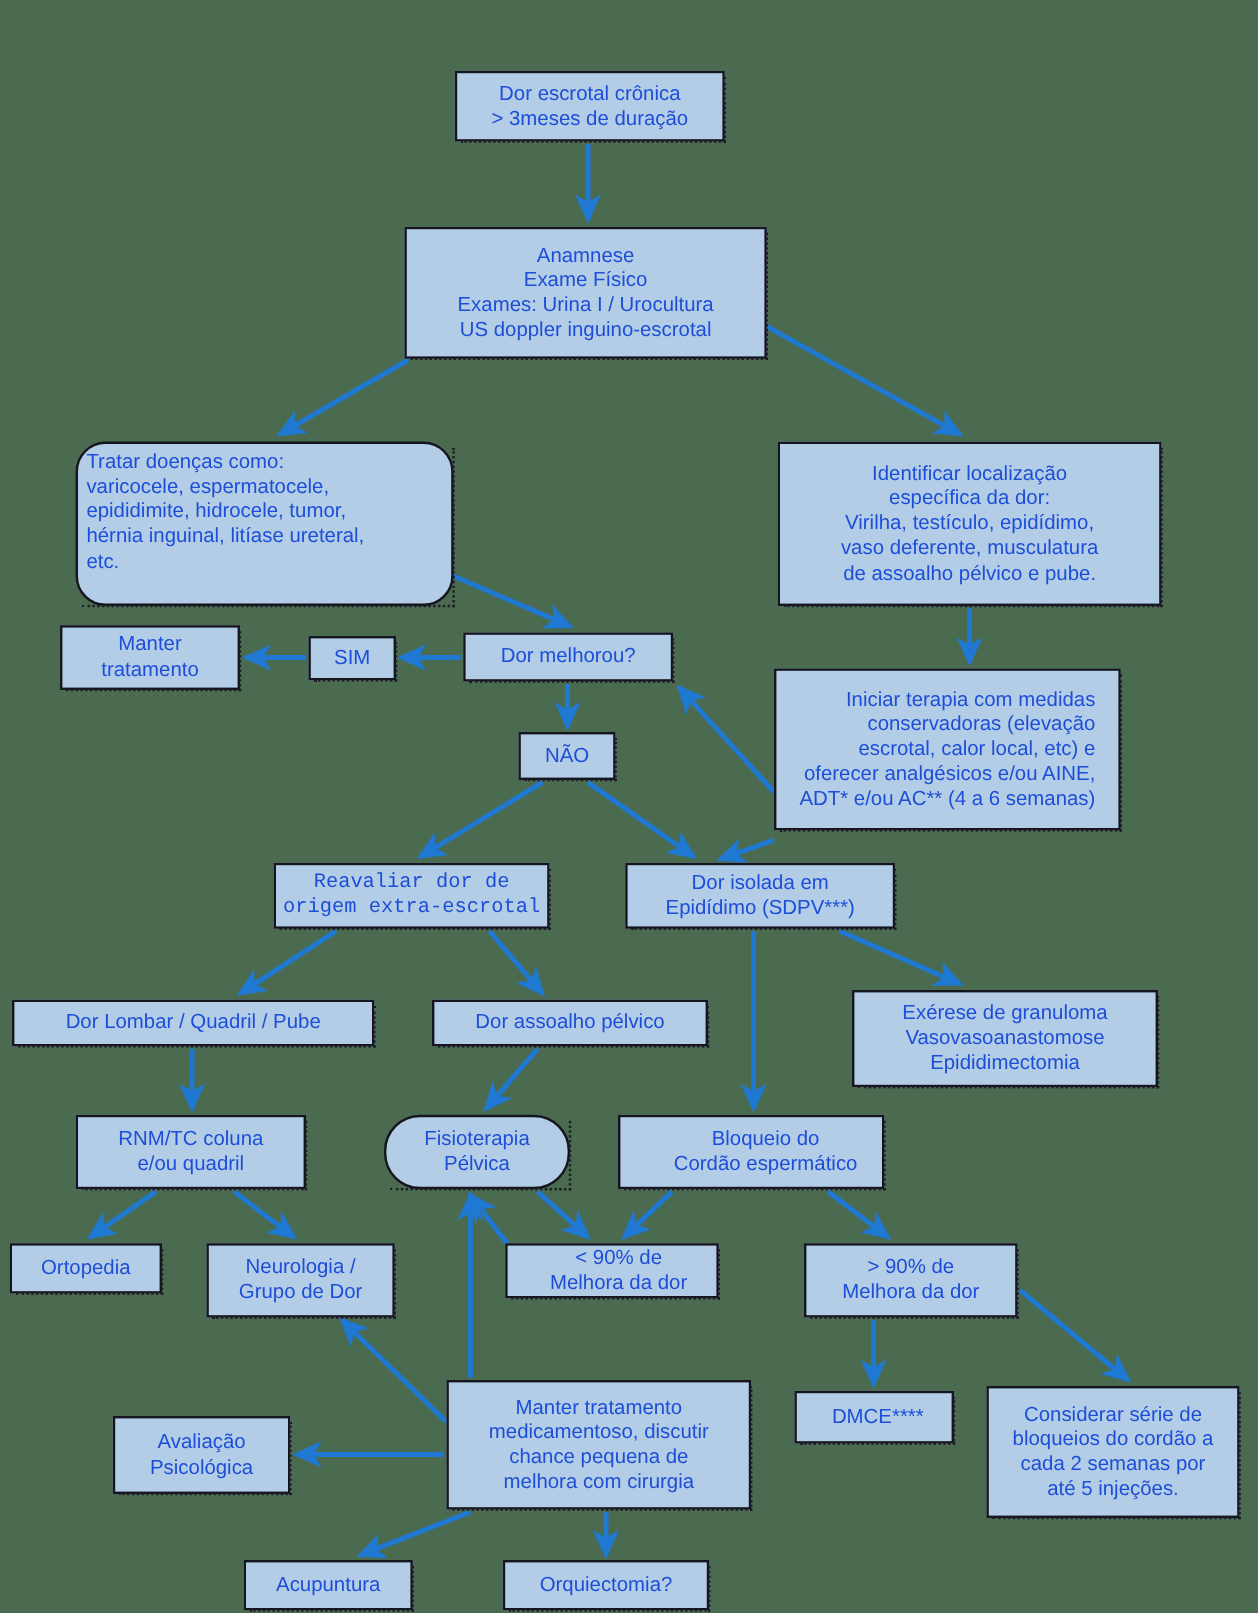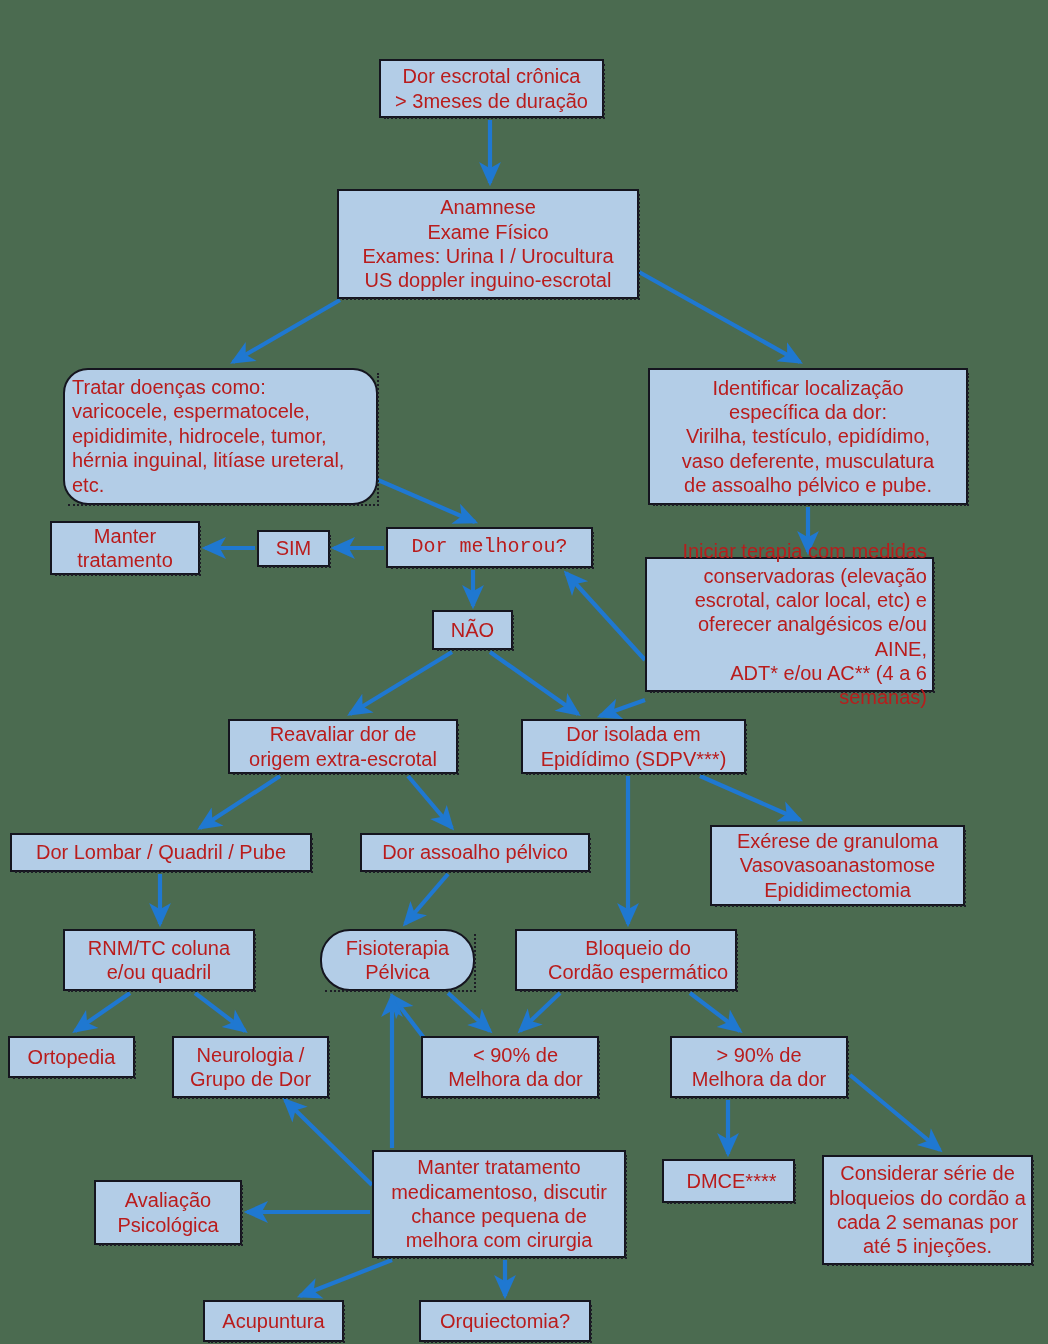--- a/index.html
+++ b/index.html
@@ -21,27 +21,27 @@
     top: 0;
     width: 1048px;
     height: 1344px;
     pointer-events: none;
   }
   .node {
     position: absolute;
     box-sizing: border-box;
     background: #b3cde7;
     border: 2px solid #15151f;
-    color: #b91c1c;
+    color: #1d4ed8;
     display: flex;
     align-items: center;
     justify-content: center;
     text-align: center;
     line-height: 1.22;
-    font-size: 20px;
+    font-size: 17px;
     white-space: pre-line;
     padding: 2px 5px;
     z-index: 2;
   }
   .node.shadow::after {
     content: "";
     position: absolute;
     left: 3px;
     top: 3px;
     right: -3px;
@@ -113,46 +113,46 @@
 hérnia inguinal, litíase ureteral,
 etc.</div>
       <div class="node shadow" style="left: 648px; top: 368px; width: 320px; height: 137px;">Identificar localização
 específica da dor:
 Virilha, testículo, epidídimo,
 vaso deferente, musculatura
 de assoalho pélvico e pube.</div>
       <div class="node shadow" style="left: 50px; top: 521px; width: 150px; height: 54px;">Manter
 tratamento</div>
       <div class="node shadow" style="left: 257px; top: 530px; width: 73px; height: 37px;">SIM</div>
-      <div class="node shadow" style="left: 386px; top: 527px; width: 207px; height: 41px; font-family: Liberation Mono, monospace;">Dor melhorou?</div>
+      <div class="node shadow" style="left: 386px; top: 527px; width: 175px; height: 41px;">Dor melhorou?</div>
       <div class="node shadow" style="left: 645px; top: 557px; width: 289px; height: 135px; text-align: right;">Iniciar terapia com medidas
 conservadoras (elevação
 escrotal, calor local, etc) e
 oferecer analgésicos e/ou AINE,
 ADT* e/ou AC** (4 a 6 semanas)</div>
       <div class="node shadow" style="left: 432px; top: 610px; width: 81px; height: 40px;">NÃO</div>
-      <div class="node shadow" style="left: 228px; top: 719px; width: 230px; height: 55px;">Reavaliar dor de
+      <div class="node shadow" style="left: 228px; top: 719px; width: 230px; height: 55px; font-family: Liberation Mono, monospace;">Reavaliar dor de
 origem extra-escrotal</div>
       <div class="node shadow" style="left: 521px; top: 719px; width: 225px; height: 55px;">Dor isolada em
 Epidídimo (SDPV***)</div>
       <div class="node shadow" style="left: 10px; top: 833px; width: 302px; height: 39px;">Dor Lombar / Quadril / Pube</div>
       <div class="node shadow" style="left: 360px; top: 833px; width: 230px; height: 39px;">Dor assoalho pélvico</div>
       <div class="node shadow" style="left: 710px; top: 825px; width: 255px; height: 81px;">Exérese de granuloma
 Vasovasoanastomose
 Epididimectomia</div>
       <div class="node shadow" style="left: 63px; top: 929px; width: 192px; height: 62px;">RNM/TC coluna
 e/ou quadril</div>
       <div class="node shadow" style="left: 320px; top: 929px; width: 155px; height: 62px; border-radius: 30px;">Fisioterapia
 Pélvica</div>
       <div class="node shadow" style="left: 515px; top: 929px; width: 222px; height: 62px; padding-left: 29px;">Bloqueio do
 Cordão espermático</div>
       <div class="node shadow" style="left: 8px; top: 1036px; width: 127px; height: 42px;">Ortopedia</div>
       <div class="node shadow" style="left: 172px; top: 1036px; width: 157px; height: 62px;">Neurologia /
 Grupo de Dor</div>
-      <div class="node shadow" style="left: 421px; top: 1036px; width: 178px; height: 62px; padding-left: 16px;">&lt; 90% de
+      <div class="node shadow" style="left: 421px; top: 1036px; width: 178px; height: 46px; padding-left: 16px;">&lt; 90% de
 Melhora da dor</div>
       <div class="node shadow" style="left: 670px; top: 1036px; width: 178px; height: 62px;">&gt; 90% de
 Melhora da dor</div>
       <div class="node shadow" style="left: 372px; top: 1150px; width: 254px; height: 108px;">Manter tratamento
 medicamentoso, discutir
 chance pequena de
 melhora com cirurgia</div>
       <div class="node shadow" style="left: 662px; top: 1159px; width: 133px; height: 44px; padding-left: 11px;">DMCE****</div>
       <div class="node shadow" style="left: 822px; top: 1155px; width: 211px; height: 110px;">Considerar série de
 bloqueios do cordão a

